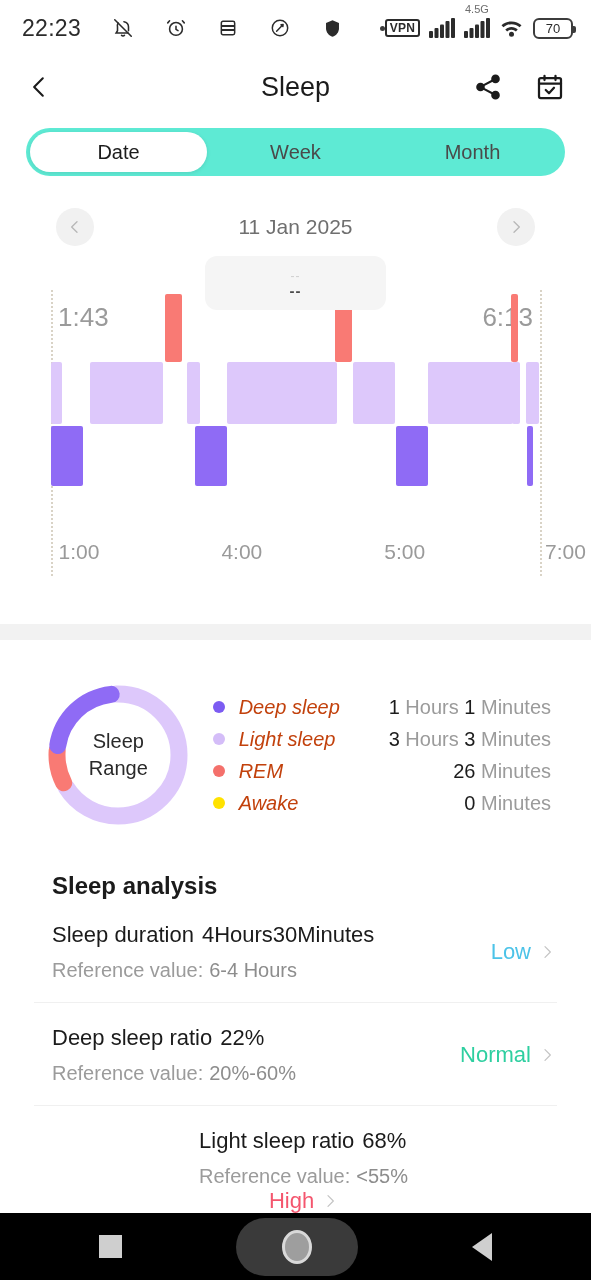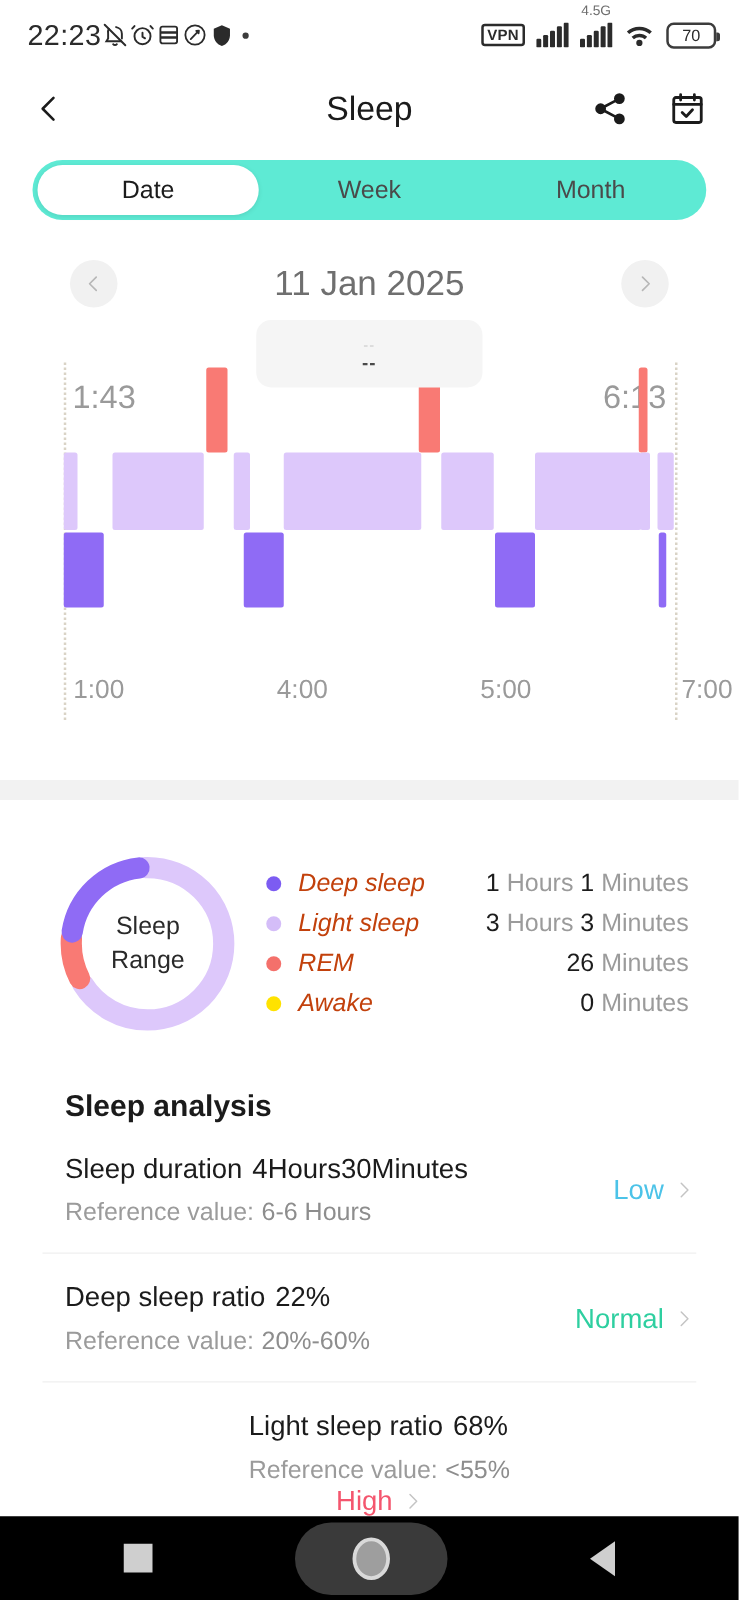--- a/index.html
+++ b/index.html
@@ -10,21 +10,21 @@
     overflow: hidden;
   }
   .screen { position: relative; width: 591px; height: 1280px; background: #ffffff; }
 
   
   .statusbar {
     height: 56px; display: flex; align-items: center;
     padding: 0 18px 0 22px; color: #2b2b2b;
   }
   .sb-time { font-size: 23px; letter-spacing: .3px; font-weight: 400; }
-  .sb-left { display: flex; align-items: center; flex: 1; }
+  .sb-left { display: flex; align-items: center; flex: 1; justify-content: space-between; }
   .sb-right { display: flex; align-items: center; gap: 9px; }
   .sb-ic { display: block; }
   .sb-dot { width: 5px; height: 5px; border-radius: 50%; background: #3c3c3c; margin-left: 6px; }
   .vpn-box {
     border: 2px solid #2b2b2b; border-radius: 3px; font-size: 12px;
     font-weight: 700; padding: 1px 3px; line-height: 1.05; letter-spacing: .2px;
   }
   .batt {
     width: 40px; height: 21px; border: 2px solid #3c3c3c; border-radius: 6px;
     display: flex; align-items: center; justify-content: center;
@@ -63,21 +63,21 @@
 
   
   .datenav {
     height: 74px; display: flex; align-items: center; justify-content: space-between;
     padding: 0 56px; margin-top: 14px;
   }
   .arrow-btn {
     width: 38px; height: 38px; border-radius: 50%; background: #f1f1f1;
     display: flex; align-items: center; justify-content: center; cursor: pointer;
   }
-  .datenav-label { font-size: 28px; color: #6f6f6f; text-align: right; }
+  .datenav-label { font-size: 21px; color: #6f6f6f; text-align: right; }
 
   
   .chart-area { position: relative; height: 360px; }
   .tooltip {
     position: absolute; left: 205px; top: -8px; width: 181px; height: 54px;
     background: #f5f5f5; border-radius: 12px;
     display: flex; flex-direction: column; align-items: center; justify-content: center;
     gap: 9px; z-index: 4;
   }
   .tt-line1 { font-size: 12px; color: #cfcfcf; letter-spacing: 1px; line-height: 6px; }
@@ -375,21 +375,21 @@
     </div>
 
     <div class="analysis-title">Sleep analysis</div>
 
     <div class="arow">
       <div class="arow-main">
         <div class="arow-title">
           <span>Sleep duration</span><span class="v">4Hours30Minutes</span>
         </div>
         <div class="arow-sub">
-          <span>Reference value:</span><span class="rv">6-6 Hours</span>
+          <span>Reference value:</span><span class="rv">6-4 Hours</span>
         </div>
       </div>
       <div class="arow-status">
         <span style="color:#4cc3e8">Low</span>
         <svg class="chev" width="16" height="22" viewBox="0 0 24 24" fill="none" stroke="#c4c4c4" stroke-width="1.8" stroke-linecap="round" stroke-linejoin="round">
             <path d="M9 4l8 8-8 8"></path>
           </svg>
       </div>
     </div>
 

